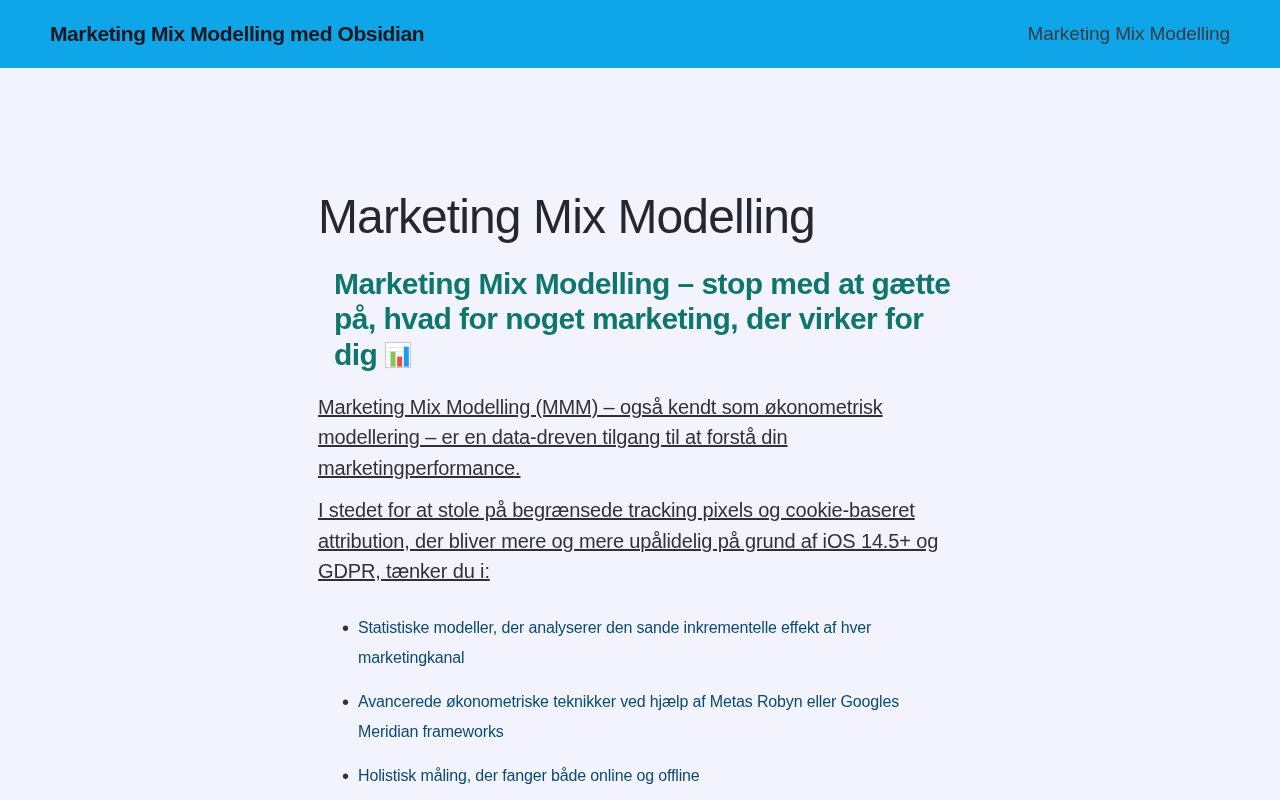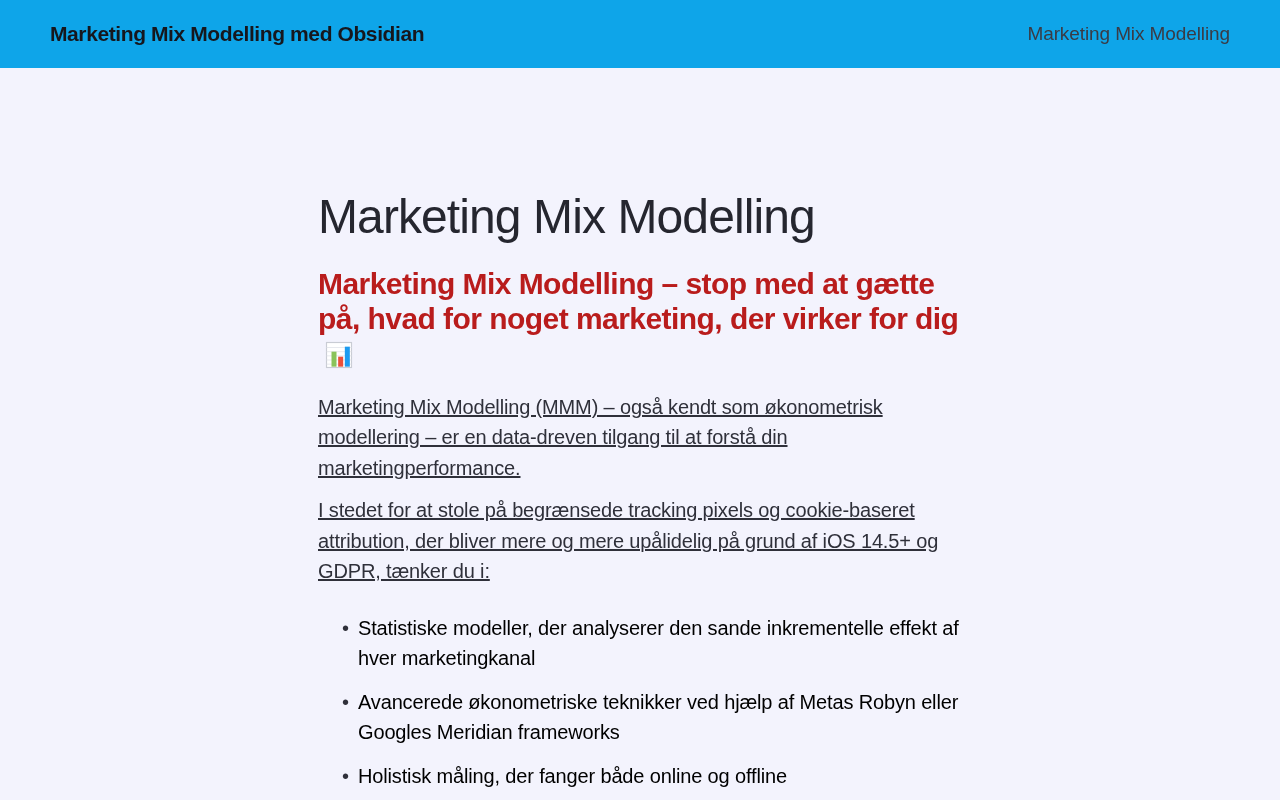--- a/index.html
+++ b/index.html
@@ -64,26 +64,26 @@
   .page-title {
     margin: 0;
     font-size: 48px;
     line-height: 1.12;
     font-weight: 300;
     letter-spacing: -0.9px;
     color: #25262f;
   }
 
   .article-heading {
-    margin: 22px 0 0 0;
+    margin: 22px 0 0 16px;
     font-size: 30px;
     line-height: 1.18;
     font-weight: 700;
     letter-spacing: -0.55px;
-    color: #b91c1c;
+    color: #0f766e;
   }
 
   .emoji-chart {
     display: inline-block;
     vertical-align: -5px;
     width: 30px;
     height: 30px;
     margin-left: 6px;
   }
 
@@ -101,25 +101,25 @@
   }
 
   ul.bullet-list {
     margin: 26px 0 0 0;
     padding: 0 0 0 40px;
     list-style: none;
   }
   ul.bullet-list li {
     position: relative;
     margin: 0 0 13px 0;
-    font-size: 20px;
+    font-size: 16px;
     line-height: 30.5px;
     font-weight: 400;
     letter-spacing: -0.15px;
-    color: #000000;
+    color: #0c4a6e;
   }
   ul.bullet-list li::before {
     content: "\2022";
     position: absolute;
     left: -16px;
     top: 0;
     font-size: 20px;
     line-height: 30.5px;
     color: #2f303a;
   }

